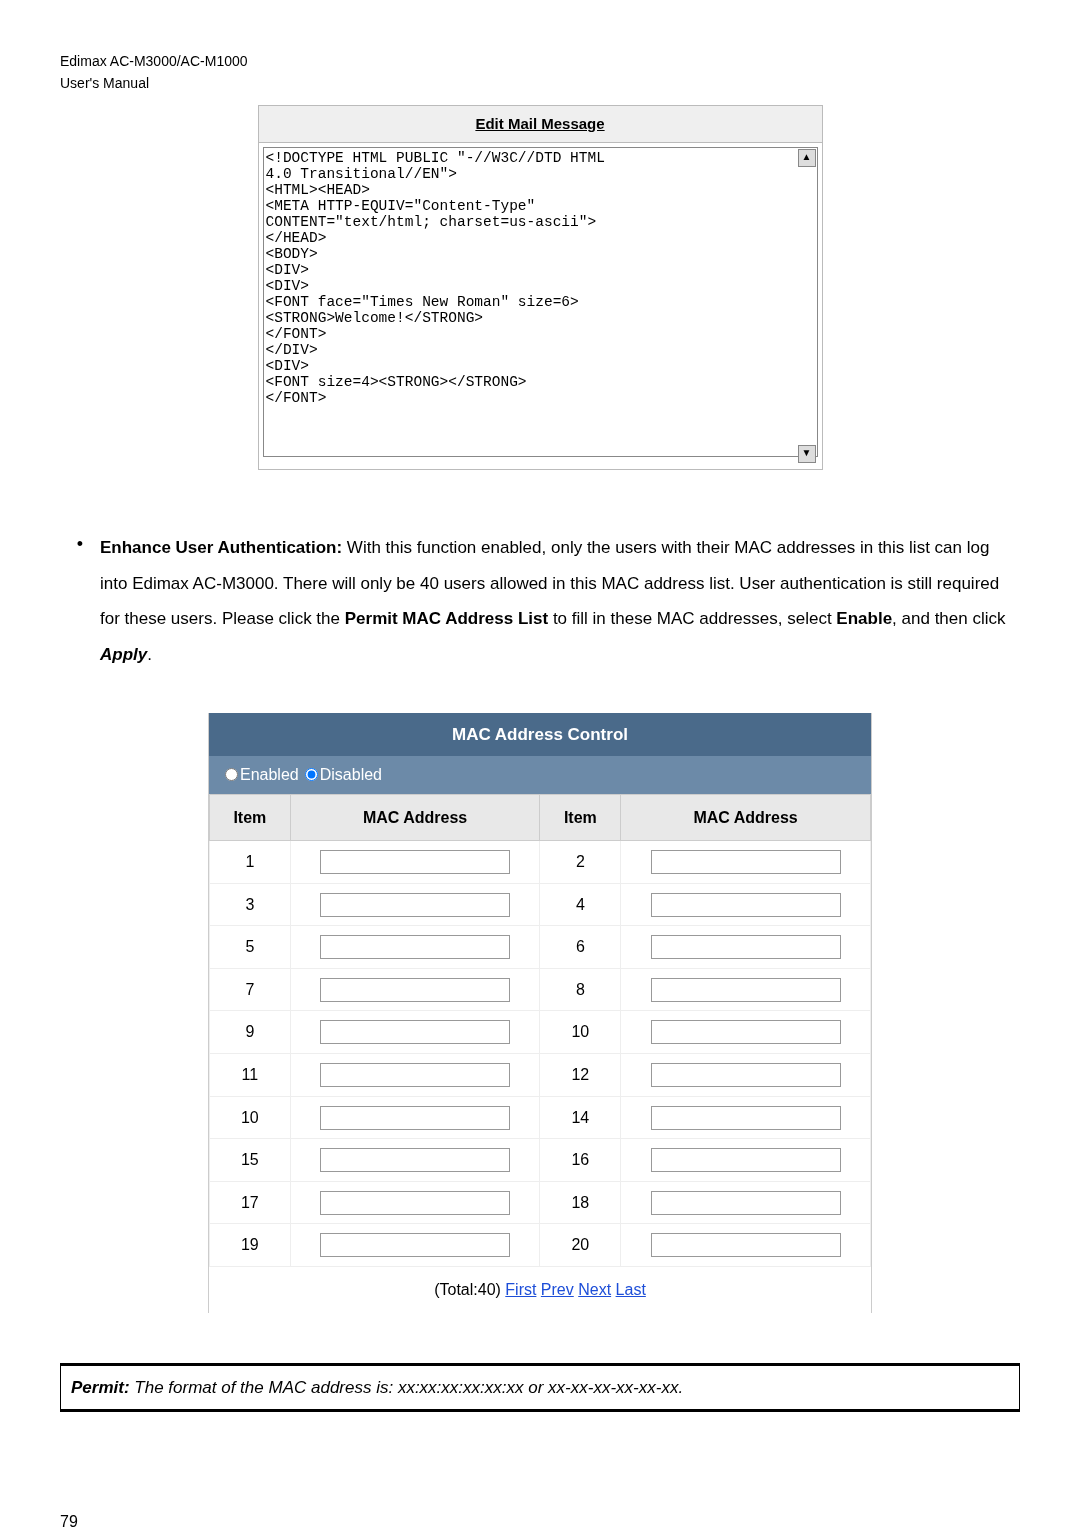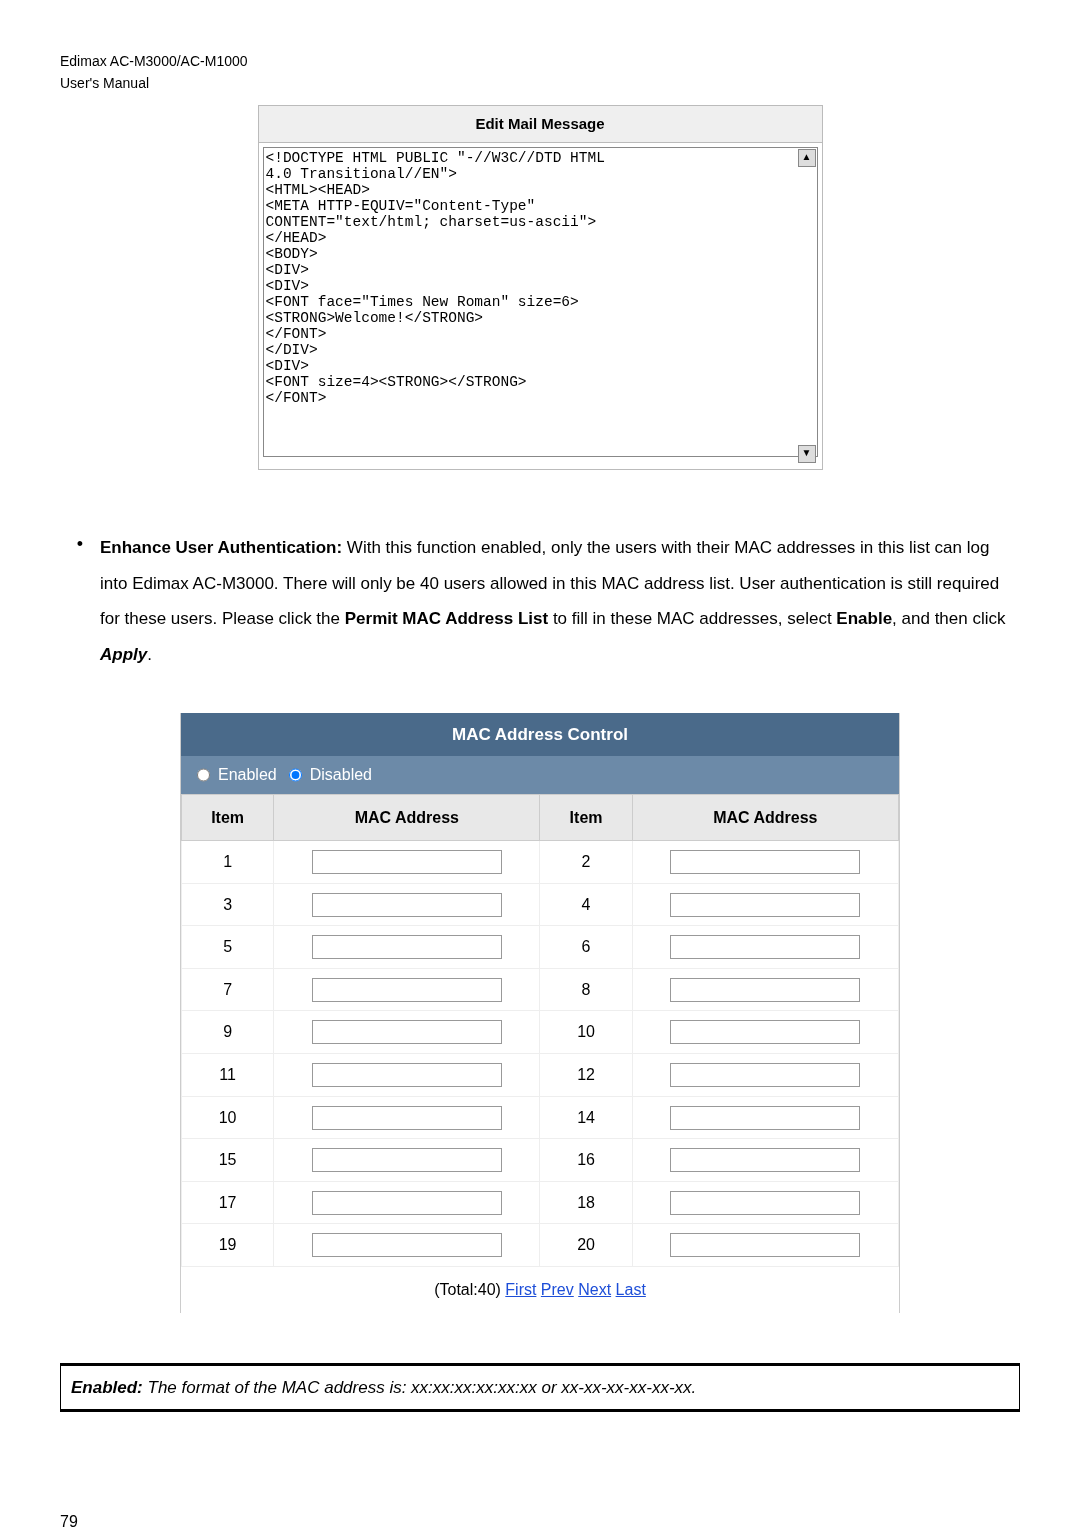--- a/index.html
+++ b/index.html
@@ -23,20 +23,21 @@
     margin: 0 auto 60px auto;
     border: 1px solid #bbb;
   }
   .edit-mail-title {
     background: #efefef;
     text-align: center;
     font-weight: bold;
     font-size: 15px;
     padding: 6px 0;
     border-bottom: 1px solid #bbb;
+    text-decoration: underline;
   }
   .edit-mail-body { display: flex; }
   .edit-mail-label {
     width: 160px;
     display: flex;
     align-items: center;
     justify-content: center;
     font-weight: bold;
     font-size: 15px;
     border-right: 1px solid #bbb;
@@ -66,40 +67,40 @@
   }
   .scroll-up { top: 6px; }
   .scroll-down { bottom: 6px; }
 
   .body-text { margin: 0 0 40px 0; }
   .bullet-row { display: flex; }
   .bullet { width: 40px; text-align: center; font-size: 18px; }
   .bullet-content { flex: 1; line-height: 2.1; }
 
   .mac-box {
-    width: 720px;
+    width: 664px;
     margin: 0 auto 50px auto;
     border-left: 1px solid #ccc;
     border-right: 1px solid #ccc;
   }
   .mac-title {
     background: #4a6a8a;
     color: #fff;
     text-align: center;
     font-weight: bold;
     font-size: 17px;
     padding: 8px 0;
   }
   .mac-radio-row {
     background: #6c8aa8;
     color: #fff;
     padding: 6px 10px;
     font-size: 16px;
     display: flex;
-    gap: 6px;
+    align-items: center;
   }
   .mac-radio-row input { margin: 0 2px 0 6px; }
   .mac-table { width: 100%; border-collapse: collapse; }
   .mac-table th {
     background: #e8e8e8;
     font-weight: bold;
     font-size: 16px;
     padding: 10px 2px;
     border: 1px solid #ccc;
   }
@@ -261,16 +262,16 @@
   <div class="mac-paging">
     <span>(Total:40) </span>
     <a href="#">First</a>
     <a href="#">Prev</a>
     <a href="#">Next</a>
     <a href="#">Last</a>
   </div>
 </div>
 
 <div class="caution-box">
-  <strong>Enabled:</strong><span> The format of the MAC address is: xx:xx:xx:xx:xx:xx or xx-xx-xx-xx-xx-xx.</span>
+  <strong>Permit:</strong><span> The format of the MAC address is: xx:xx:xx:xx:xx:xx or xx-xx-xx-xx-xx-xx.</span>
 </div>
 
 <div class="page-num">79</div>
 
 </body></html>

